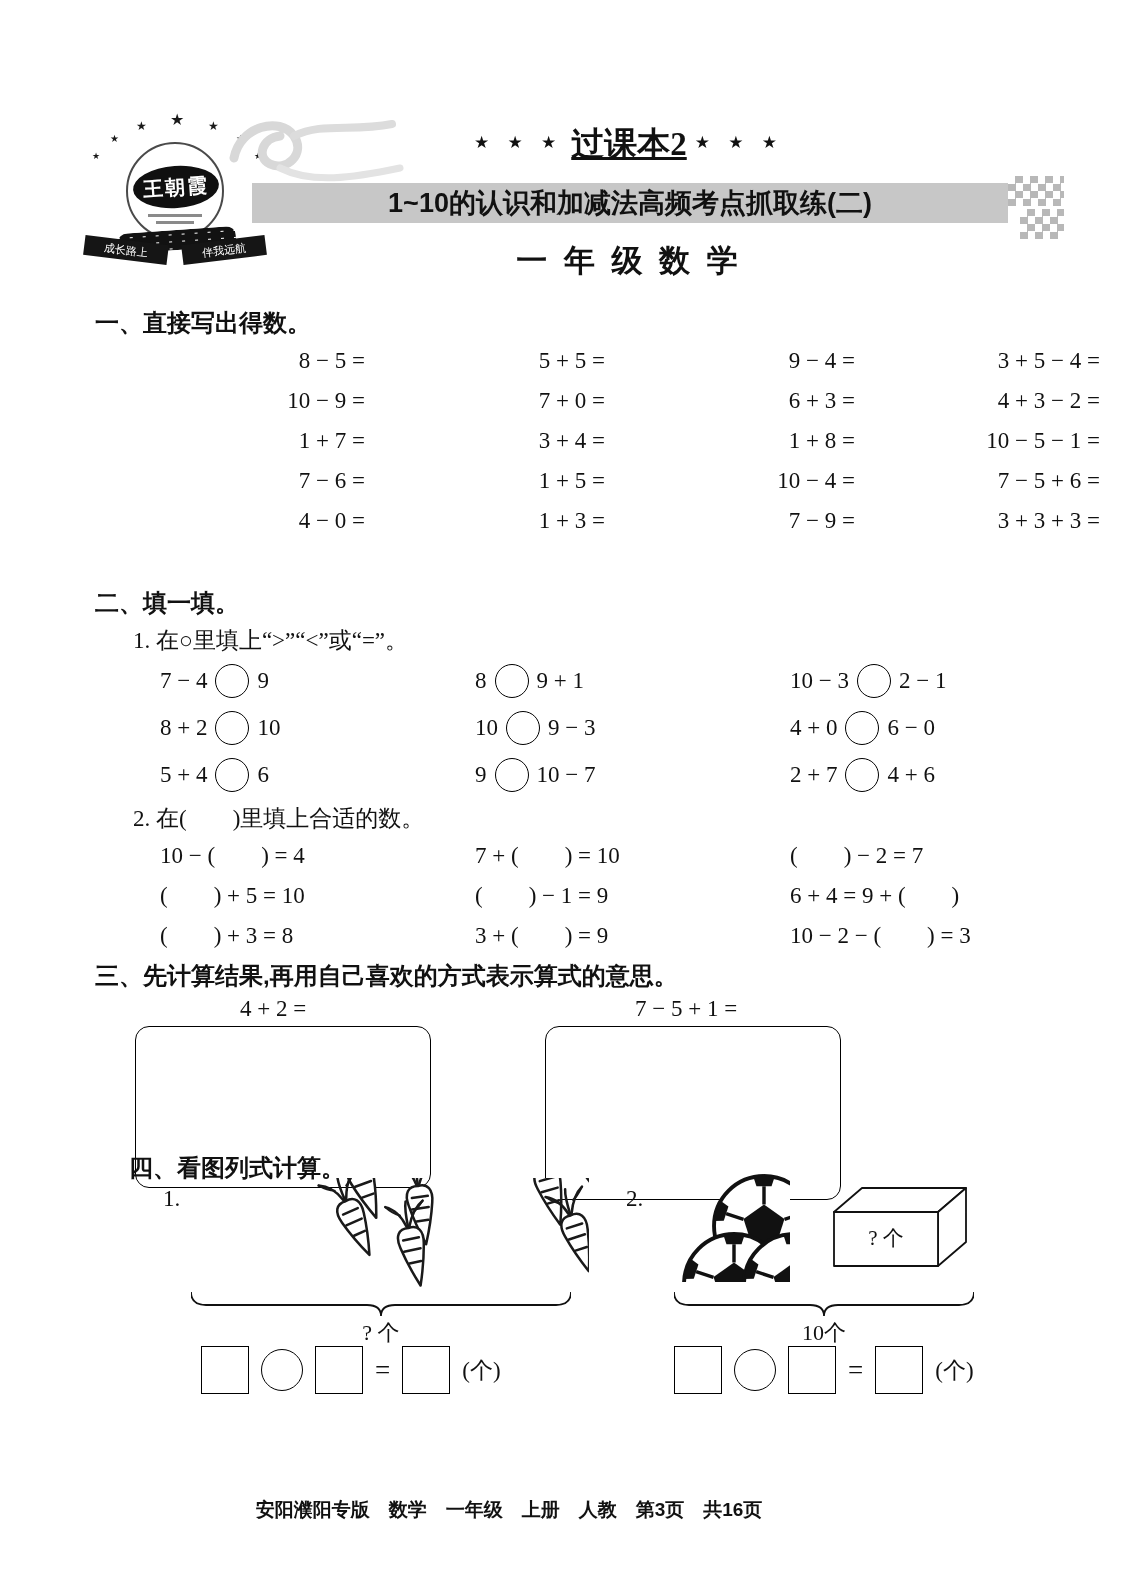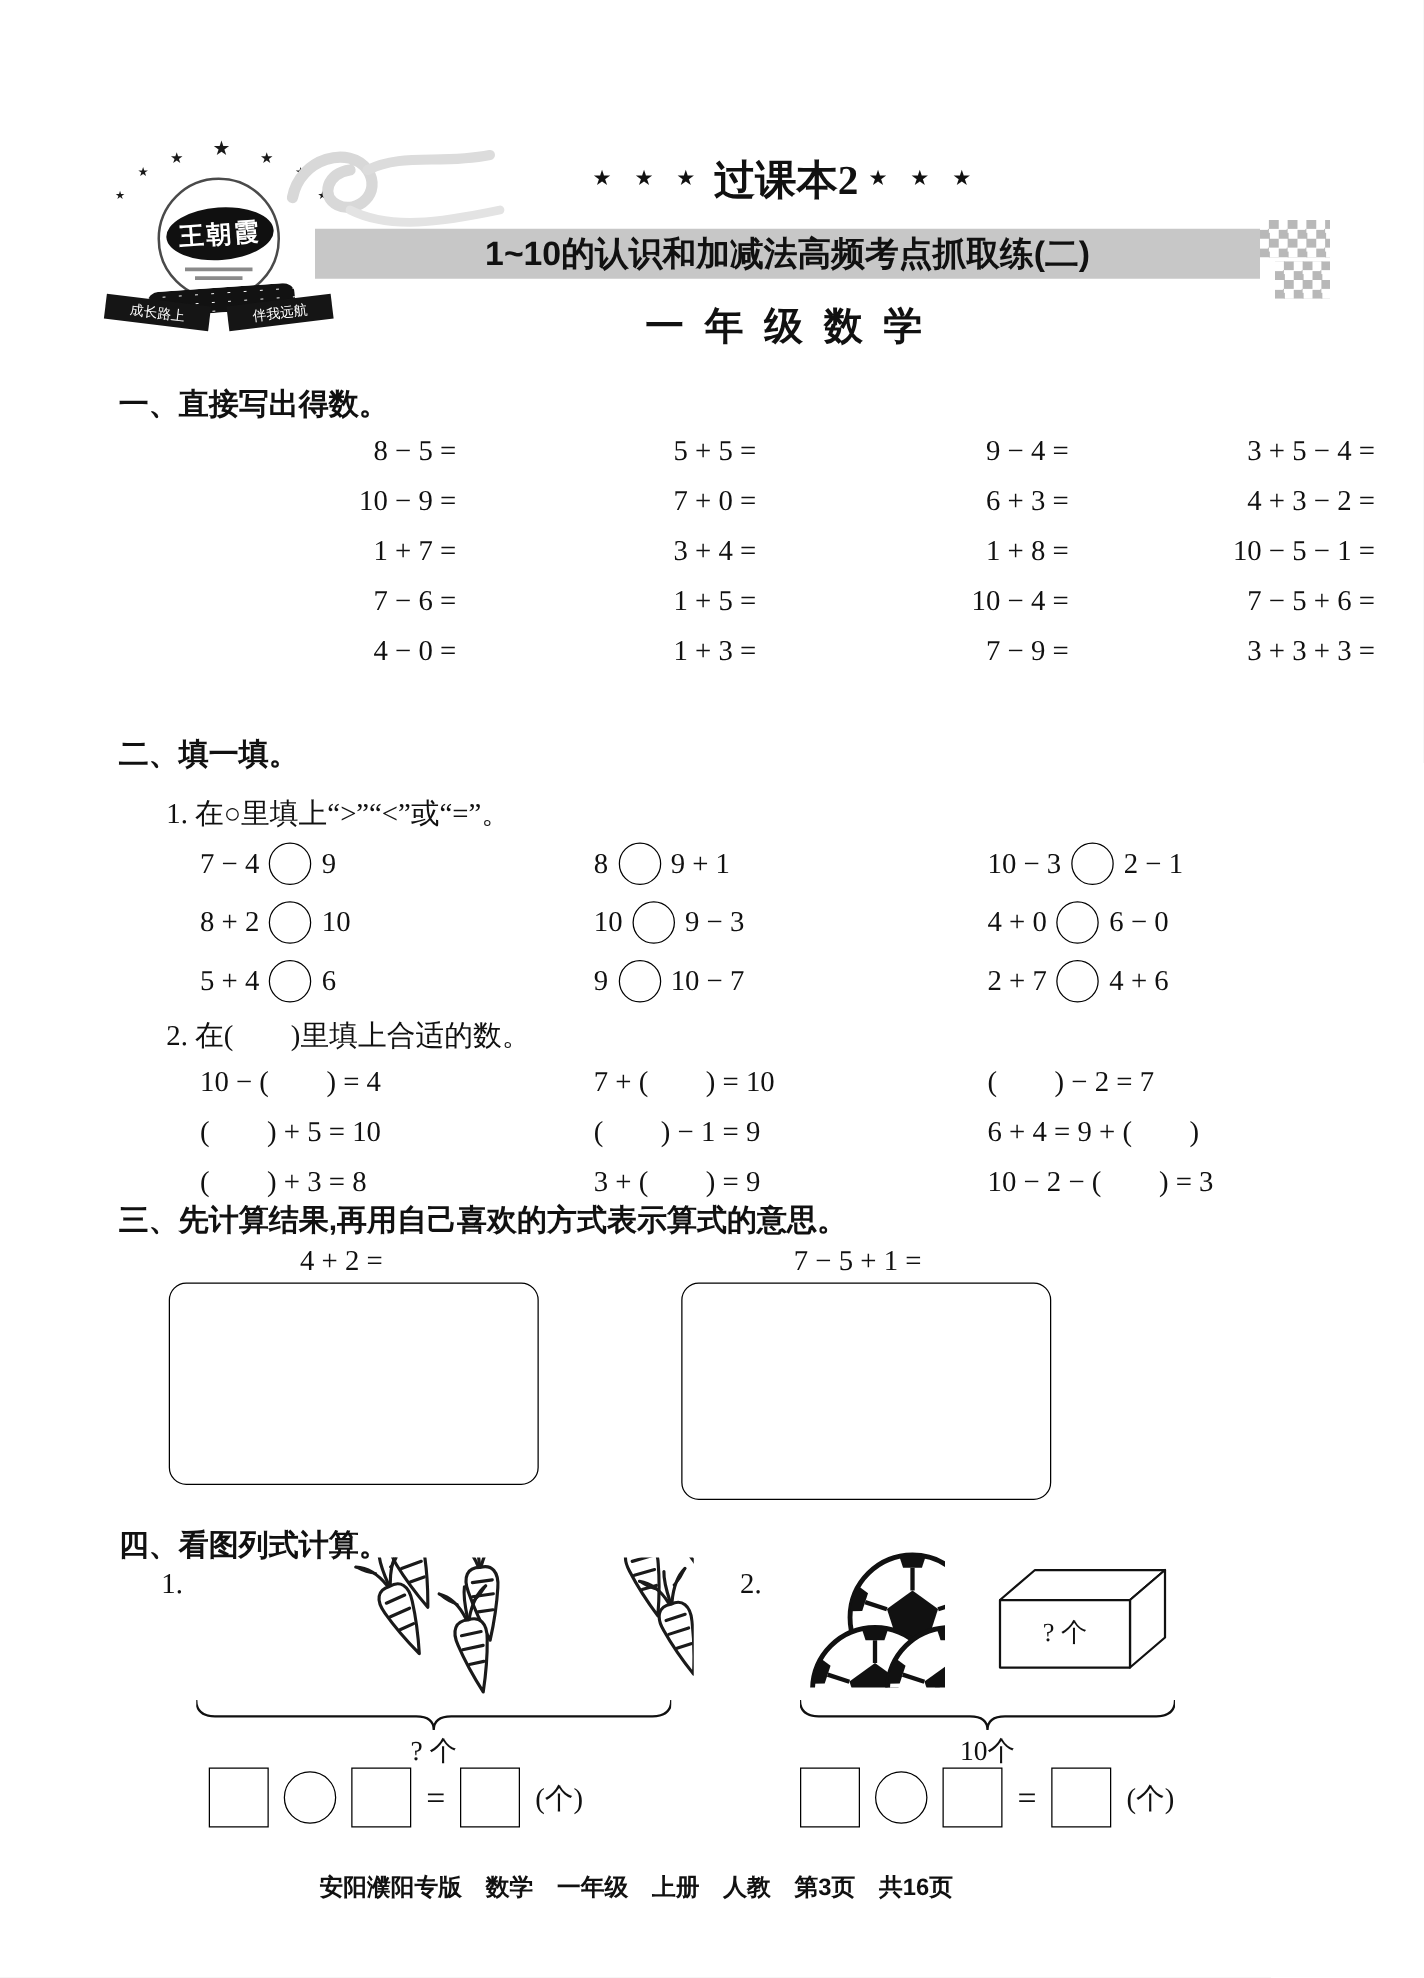--- a/index.html
+++ b/index.html
@@ -9,21 +9,21 @@
     background:#ffffff; color:#111;
     font-family:"Liberation Serif", serif; overflow:hidden;
   }
   .math { font-size:23px; white-space:pre; font-family:"Liberation Serif", serif; }
   .sec-title { font-family:"Liberation Sans", sans-serif; font-weight:bold; font-size:24px; height:36px; display:flex; align-items:center; }
   section { position:absolute; left:95px; width:1005px; }
 
   
   .star-title { position:absolute; left:250px; top:122px; width:758px; text-align:center; }
   .stars { font-size:17px; letter-spacing:7px; vertical-align:7px; color:#111; }
-  .book  { font-size:33px; font-weight:bold; margin:0 4px; font-family:"Liberation Serif", serif; }
+  .book  { font-size:33px; font-weight:bold; margin:0 4px; font-family:"Liberation Serif", serif;text-decoration:underline; }
   .band  { position:absolute; left:252px; top:183px; width:756px; height:40px; background:#c7c7c7;
            display:flex; align-items:center; justify-content:center;
            font-family:"Liberation Sans", sans-serif; font-weight:bold; font-size:27px; }
   .checker { position:absolute;
              background:conic-gradient(#b8b8b8 25%, #ffffff 0 50%, #b8b8b8 0 75%, #ffffff 0);
              background-size:15px 15px; }
   .c1 { left:1008px; top:176px; width:56px; height:30px; }
   .c2 { left:1020px; top:209px; width:44px; height:30px; }
   .grade { position:absolute; left:250px; top:240px; width:758px; text-align:center;
            font-size:31px; font-weight:bold; font-family:"Liberation Sans", sans-serif; letter-spacing:4px; }
@@ -51,38 +51,38 @@
   .swirl { position:absolute; left:222px; top:106px; }
 
   
   .s1 { top:305px; }
   .s1-row { display:grid; grid-template-columns:230px 240px 250px 1fr; height:40px;
             align-items:center; margin-left:40px;text-align:right; }
 
   
   .s2 { top:585px; }
   .sub-label { font-size:23px; margin-left:38px; height:34px; display:flex; align-items:center; }
-  .sub1-label { margin-top:12px; }
+  .sub1-label { margin-top:2px; }
   .sub2-label { margin-top:3px; }
   .cmp-row  { display:grid; grid-template-columns:315px 315px 1fr; height:47px; align-items:center; margin-left:65px; }
   .fill-row { display:grid; grid-template-columns:315px 315px 1fr; height:40px; align-items:center; margin-left:65px; }
   .cmp-cell { display:flex; align-items:center; }
   .cmp-circle { width:34px; height:34px; border:1.7px solid #000; border-radius:50%;
                 display:inline-block; margin:0 8px; background:#fff; flex:0 0 auto; }
 
   
   .s3 { top:958px; height:245px; }
   .expr { position:absolute; font-size:23px; white-space:pre; }
   .e1 { left:145px; top:38px; } .e2 { left:540px; top:38px; }
   .ansbox { position:absolute; border:1.8px solid #000; border-radius:14px; background:#fff; }
   .b1 { left:40px;  top:68px; width:296px; height:162px; }
   .b2 { left:450px; top:68px; width:296px; height:174px; }
 
   
-  .s4 { top:1218px; height:300px; }
+  .s4 { top:1150px; height:300px;margin-left:34px; }
   .inum { position:absolute; font-size:23px; }
   .inum1 { left:34px; top:36px; } .inum2 { left:497px; top:36px; }
   .carrots { position:absolute; left:60px; top:28px; }
   .balls   { position:absolute; left:545px; top:20px; }
   .box3d   { position:absolute; left:695px; top:30px; }
   .brace   { position:absolute; }
   .brace1  { left:62px;  top:142px; }
   .brace2  { left:545px; top:142px; }
   .blabel  { position:absolute; top:168px; text-align:center; font-size:22px; }
   .bl1 { left:62px;  width:380px; } .bl2 { left:545px; width:300px; }

